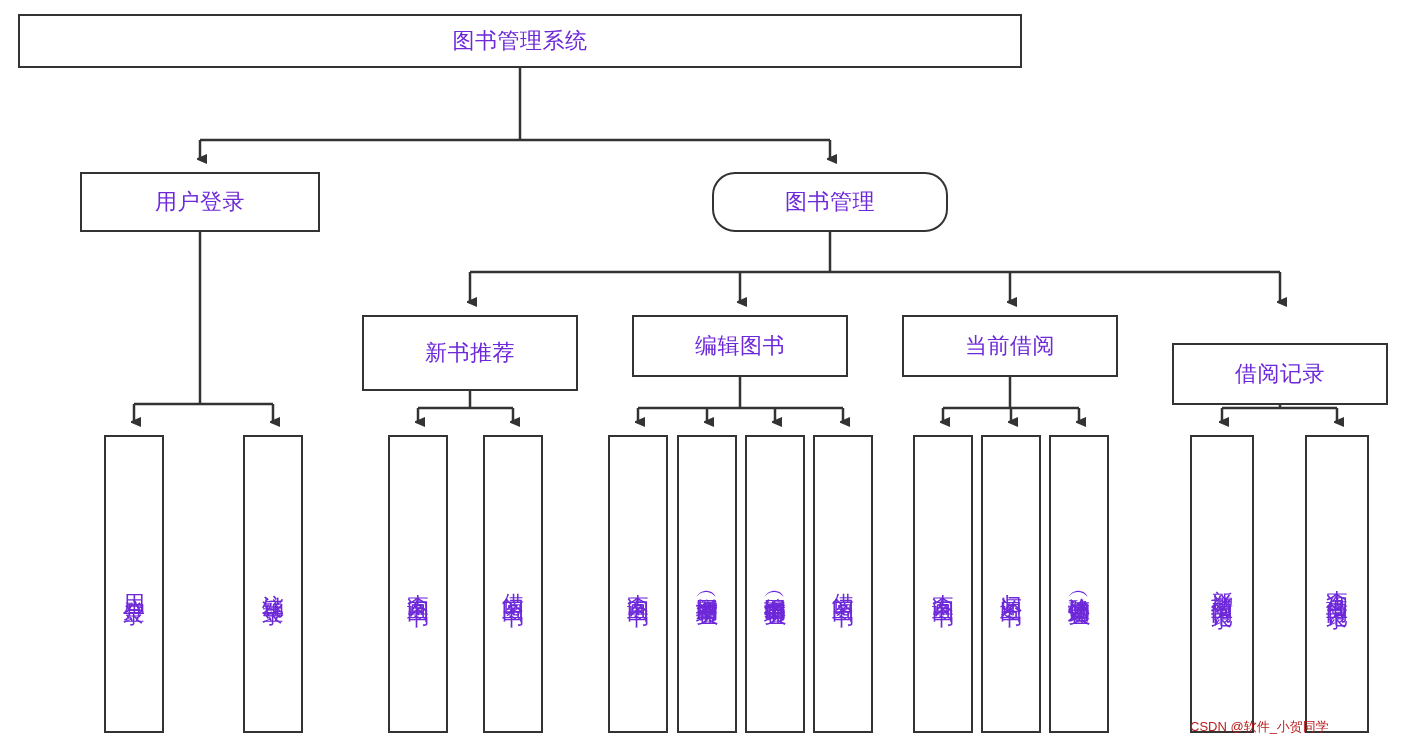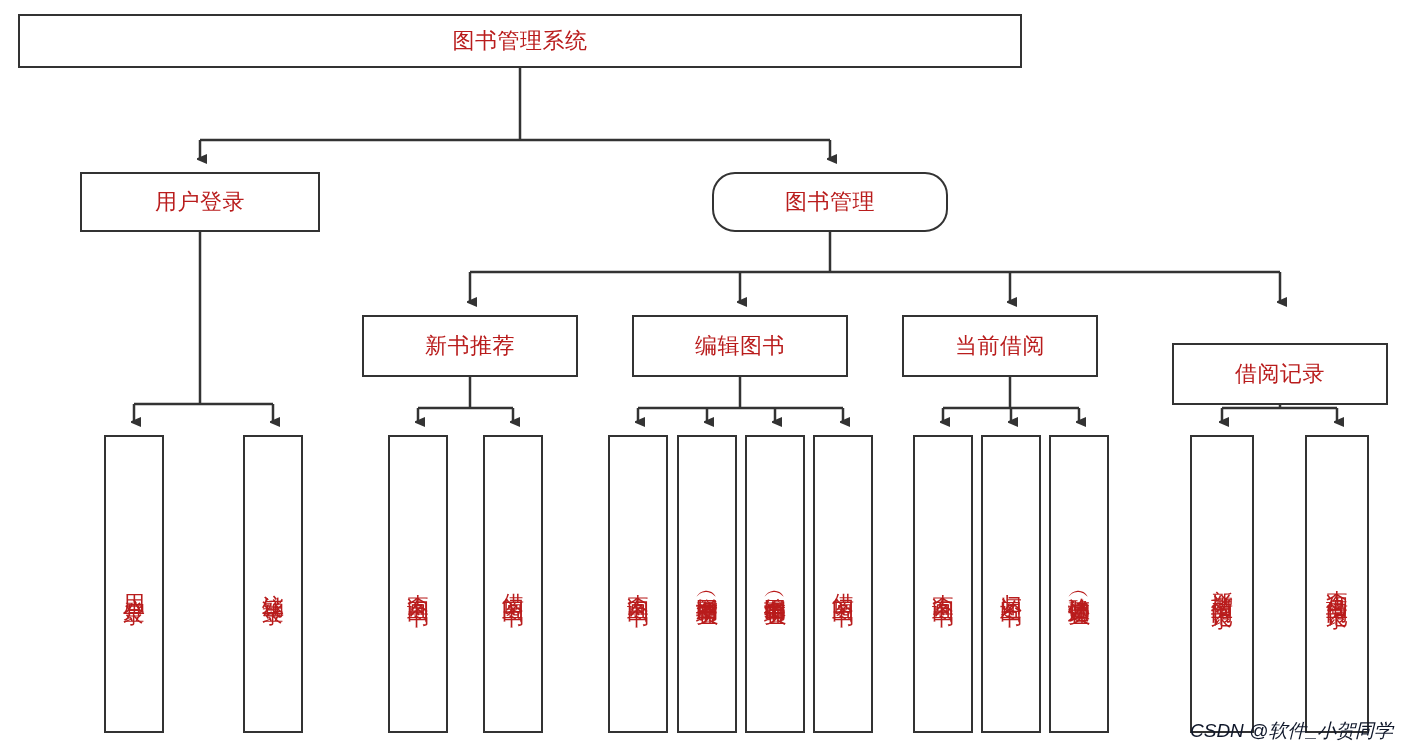--- a/index.html
+++ b/index.html
@@ -30,21 +30,21 @@
   }
   .node {
     position: absolute;
     box-sizing: border-box;
     border: 2px solid #333333;
     background: #ffffff;
     display: flex;
     align-items: center;
     justify-content: center;
     text-align: center;
-    color: #b91c1c;
+    color: #6d28d9;
   }
   .node .label {
     font-size: 22px;
     line-height: 1.15;
     letter-spacing: 0.5px;
     white-space: nowrap;
   }
   
   .node.vertical {
     align-items: center;
@@ -57,25 +57,24 @@
     letter-spacing: 4px;
     line-height: 1;
     font-size: 22px;
     max-height: 100%;
   }
   .node.vertical.tight .label {
     letter-spacing: 1px;
   }
   .watermark {
     position: absolute;
-    font-size: 19px;
-    color: #0f172a;
+    font-size: 13px;
+    color: #b91c1c;
     white-space: nowrap;
     user-select: none;
-    font-style: italic;
   }
 </style>
 </head>
 <body>
 
 <div id="diagram-root">
 
   <svg id="edges" viewBox="0 0 1405 747">
     <defs>
       <marker id="arrowhead" markerWidth="10" markerHeight="10" refX="5" refY="7" orient="auto" markerUnits="userSpaceOnUse">
@@ -122,27 +121,27 @@
   <div id="node-layer">
       <div class="node" style="left: 18px; top: 14px; width: 1004px; height: 54px;">
         <span class="label">图书管理系统</span>
       </div>
       <div class="node" style="left: 80px; top: 172px; width: 240px; height: 60px;">
         <span class="label">用户登录</span>
       </div>
       <div class="node" style="left: 712px; top: 172px; width: 236px; height: 60px; border-radius: 23px;">
         <span class="label">图书管理</span>
       </div>
-      <div class="node" style="left: 362px; top: 315px; width: 216px; height: 62px;">
+      <div class="node" style="left: 362px; top: 315px; width: 216px; height: 76px;">
         <span class="label">新书推荐</span>
       </div>
       <div class="node" style="left: 632px; top: 315px; width: 216px; height: 62px;">
         <span class="label">编辑图书</span>
       </div>
-      <div class="node" style="left: 902px; top: 315px; width: 196px; height: 62px;">
+      <div class="node" style="left: 902px; top: 315px; width: 216px; height: 62px;">
         <span class="label">当前借阅</span>
       </div>
       <div class="node" style="left: 1172px; top: 315px; width: 216px; height: 62px; margin-top: 28px;">
         <span class="label">借阅记录</span>
       </div>
       <div class="node vertical" style="left: 104px; top: 435px; width: 60px; height: 298px;">
         <span class="label">用户登录</span>
       </div>
       <div class="node vertical" style="left: 243px; top: 435px; width: 60px; height: 298px;">
         <span class="label">注销登录</span>

